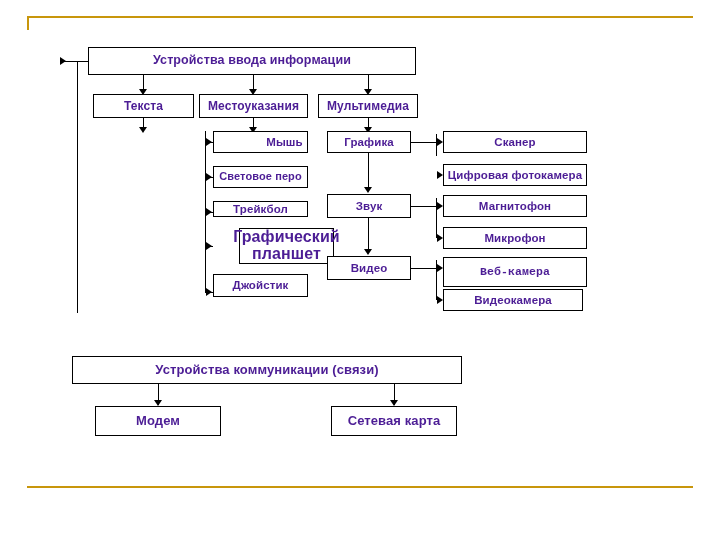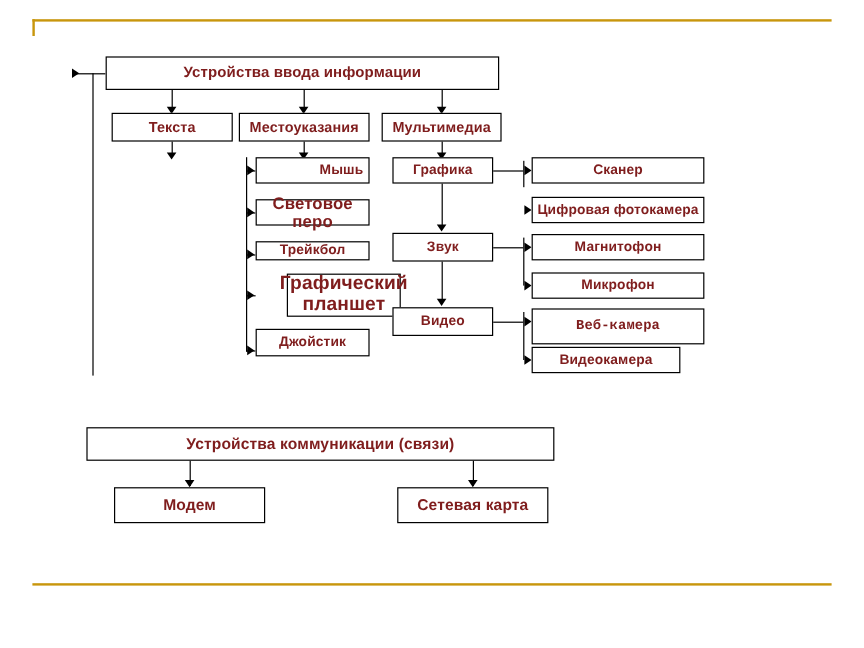--- a/index.html
+++ b/index.html
@@ -20,21 +20,21 @@
   .box{
     position:absolute;
     box-sizing:border-box;
     border:1px solid #000;
     background:#fff;
     display:flex;
     align-items:center;
     justify-content:center;
     text-align:center;
     font-weight:bold;
-    color:#7f1d1d;
+    color:#4c1d95;
     line-height:1.05;
     letter-spacing:0.1px;
   }
   .ln{position:absolute;background:#000;}
   .h{height:1px;}
   .v{width:1px;}
 
   
   .arrow-r{
     position:absolute;
@@ -97,21 +97,21 @@
   <div class="ln v" style="left:205px;top:131px;height:162px;"></div>
 
   <div class="ln h" style="left:205px;top:142px;width:8px;"></div>
   <div class="arrow-r" style="left:206px;top:138px;"></div>
   <div class="box" style="left:213px;top:131px;width:95px;height:22px;font-size:11.5px;padding-left:48px;">
     <span>Мышь</span>
   </div>
 
   <div class="ln h" style="left:205px;top:177px;width:8px;"></div>
   <div class="arrow-r" style="left:206px;top:173px;"></div>
-  <div class="box" style="left:213px;top:166px;width:95px;height:22px;font-size:14px;">
+  <div class="box" style="left:213px;top:166px;width:95px;height:22px;font-size:11px;">
     <span>Световое перо</span>
   </div>
 
   <div class="ln h" style="left:205px;top:212px;width:8px;"></div>
   <div class="arrow-r" style="left:206px;top:208px;"></div>
   <div class="box" style="left:213px;top:201px;width:95px;height:16px;font-size:11.5px;">
     <span>Трейкбол</span>
   </div>
 
   <div class="ln h" style="left:205px;top:246px;width:8px;"></div>
@@ -167,21 +167,21 @@
   <div class="box" style="left:443px;top:227px;width:144px;height:22px;font-size:11.5px;">
     <span>Микрофон</span>
   </div>
 
   <div class="arrow-r" style="left:437px;top:264px;"></div>
   <div class="box" style="left:443px;top:257px;width:144px;height:30px;font-size:11.5px;font-family:Liberation Mono, monospace;">
     <span>Веб-камера</span>
   </div>
 
   <div class="arrow-r" style="left:437px;top:296px;"></div>
-  <div class="box" style="left:443px;top:289px;width:124px;height:22px;font-size:11.5px;">
+  <div class="box" style="left:443px;top:289px;width:140px;height:22px;font-size:11.5px;">
     <span>Видеокамера</span>
   </div>
 
   <div class="box" style="left:72px;top:356px;width:390px;height:28px;font-size:13px;">
     <span>Устройства коммуникации (связи)</span>
   </div>
 
   <div class="ln v" style="left:158px;top:384px;height:21px;"></div>
   <div class="arrow-d" style="left:154px;top:400px;"></div>
   <div class="ln v" style="left:394px;top:384px;height:21px;"></div>

